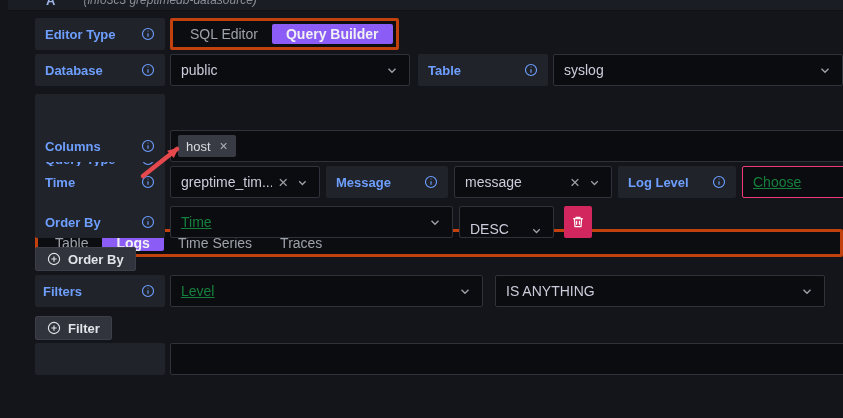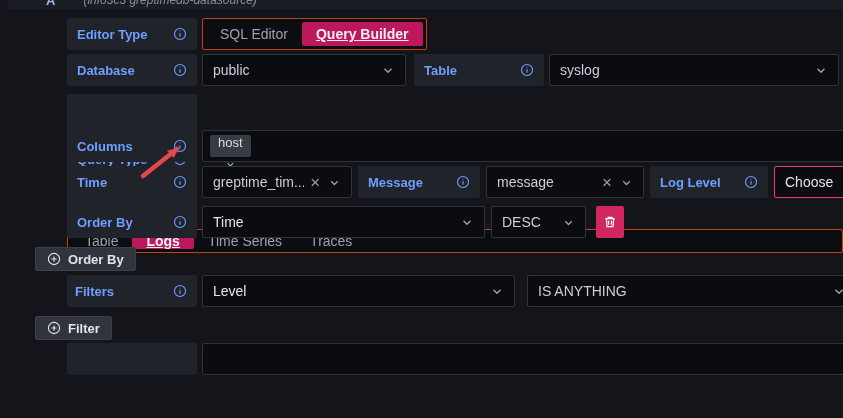--- a/index.html
+++ b/index.html
@@ -10,48 +10,48 @@
   }
   
   .qheader{ position:absolute; top:0; left:8px; right:0; height:11px;
     background:#1a1d23; overflow:hidden; border-bottom:1px solid #101114;}
   .qheader-inner{ position:absolute; top:-11px; left:0; right:0; height:22px;
     display:flex; align-items:center; gap:10px; }
   .refid{ color:#9fb6e8; font-size:13px; font-weight:700; margin-left:38px; }
   .ds-note{ color:#8a8e99; font-size:12px; font-style:italic; margin-left:18px; }
   
   .content{ position:absolute; top:18px; left:35px; right:0; }
-  .frow{ display:flex; align-items:stretch; height:32px; margin-bottom:4px; gap:5px;margin-left:32px; }
+  .frow{ display:flex; align-items:stretch; height:32px; margin-bottom:4px; gap:5px; }
   .lbl{
     width:130px; flex:0 0 130px; background:#20232a; border-radius:2px;
     display:flex; align-items:center; justify-content:space-between;
     padding:0 10px; color:#6e9fff; font-size:13px; font-weight:700;
   }
   .lbl.inline{ width:auto; }
   .info-i{ flex:0 0 auto; display:block; }
   .field{
     background:#0b0c0f; border:1px solid #2e323a; border-radius:2px;
     display:flex; align-items:center; font-size:14px; color:#ccccdc; padding:0 10px;
   }
   .select{ justify-content:space-between; gap:6px; cursor:pointer; }
   .select .val{ flex:1 1 auto; white-space:nowrap; overflow:hidden; }
-  .placeholder{ color:#e5e5e5; }
+  .placeholder{ color:#15803d;text-decoration:underline; }
   .clear-x{ color:#9da1a8; font-size:17px; line-height:1; margin-right:2px; cursor:pointer; }
   .flex1{ flex:1 1 auto; }
   .cutright{ margin-right:-12px; }
   input.field{ outline:none; }
   
-  .radiogrp{ display:flex; background:#0c0d11; border:1px solid #c2410c;
+  .radiogrp{ display:flex; background:#0c0d11; border:3px solid #c2410c;
     border-radius:2px; padding:0 3px; align-items:stretch; }
   .radio{ margin:3px 0; padding:0 14px; display:flex; align-items:center;
     color:#9ea2aa; font-size:14px; border-radius:2px; cursor:pointer; white-space:nowrap; }
-  .radio.sel{ background:#be185d; color:#f0f1f5; font-weight:700;text-decoration:underline; }
+  .radio.sel{ background:#8b5cf6; color:#f0f1f5; font-weight:700; }
   
   .chip{ background:#383b44; border-radius:2px; height:22px; display:flex;
-    align-items:center; padding:0 8px; gap:9px; font-size:13px; color:#dadce2;flex-direction:column; }
+    align-items:center; padding:0 8px; gap:9px; font-size:13px; color:#dadce2; }
   .chip .x{ color:#aeb0b8; font-size:14px; line-height:1; cursor:pointer; }
   
   .btnrow{ display:flex; margin:9px 0 4px 0; height:24px; }
   .addbtn{ height:24px; background:#31343c; border:1px solid #3c3f47; border-radius:2px;
     color:#e2e4e9; font-size:13px; font-weight:700; display:inline-flex; align-items:center;
     gap:7px; padding:0 11px; cursor:pointer; font-family:"Liberation Sans",sans-serif; }
   .trashbtn{ width:28px; flex:0 0 28px; background:#d2265f; border:none; border-radius:2px;
     display:flex; align-items:center; justify-content:center; cursor:pointer; }
   .invalid{ border:1.5px solid #ef3a77; }
   .annot{ position:absolute; top:0; left:0; pointer-events:none; }
@@ -87,21 +87,21 @@
 
     <div class="frow">
       <div class="lbl">
         <span>Database</span>
         <svg class="info-i" width="14" height="14" viewBox="0 0 16 16" fill="none" stroke="#6e9fff" stroke-width="1.3">
             <circle cx="8" cy="8" r="6.3"></circle>
             <path d="M8 7.2v4"></path>
             <circle cx="8" cy="4.6" r="0.6" fill="#6e9fff" stroke="none"></circle>
           </svg>
       </div>
-      <div class="field select" style="width:204px;">
+      <div class="field select" style="width:240px;">
         <span class="val">public</span>
         <svg width="14" height="14" viewBox="0 0 16 16" fill="none" stroke="#9da1a8" stroke-width="1.6">
             <path d="M4 6.5l4 4 4-4"></path>
           </svg>
       </div>
       <div class="lbl inline" style="width:120px; margin-left:3px;">
         <span>Table</span>
         <svg class="info-i" width="14" height="14" viewBox="0 0 16 16" fill="none" stroke="#6e9fff" stroke-width="1.3">
             <circle cx="8" cy="8" r="6.3"></circle>
             <path d="M8 7.2v4"></path>
@@ -202,21 +202,21 @@
             <path d="M8 7.2v4"></path>
             <circle cx="8" cy="4.6" r="0.6" fill="#6e9fff" stroke="none"></circle>
           </svg>
       </div>
       <div class="field select" style="width:283px; flex:0 0 283px;">
         <span class="val placeholder">Time</span>
         <svg width="14" height="14" viewBox="0 0 16 16" fill="none" stroke="#9da1a8" stroke-width="1.6">
             <path d="M4 6.5l4 4 4-4"></path>
           </svg>
       </div>
-      <div class="field select" style="width:95px; flex:0 0 95px;">
+      <div class="field select" style="width:95px; flex:0 0 95px;align-items:flex-end;">
         <span class="val">DESC</span>
         <svg width="13" height="13" viewBox="0 0 16 16" fill="none" stroke="#9da1a8" stroke-width="1.6">
             <path d="M4 6.5l4 4 4-4"></path>
           </svg>
       </div>
       <button class="trashbtn" style="margin-left:4px;">
         <svg width="14" height="14" viewBox="0 0 16 16" fill="none" stroke="#ffffff" stroke-width="1.4">
             <path d="M2.5 4.2h11"></path>
             <path d="M5.8 4V2.6h4.4V4"></path>
             <path d="M3.9 4.4l.7 9h6.8l.7-9"></path>

